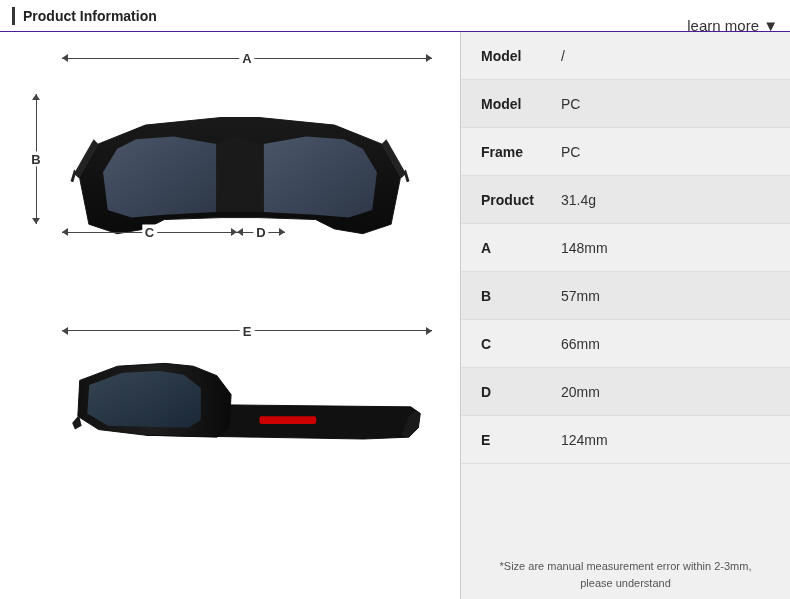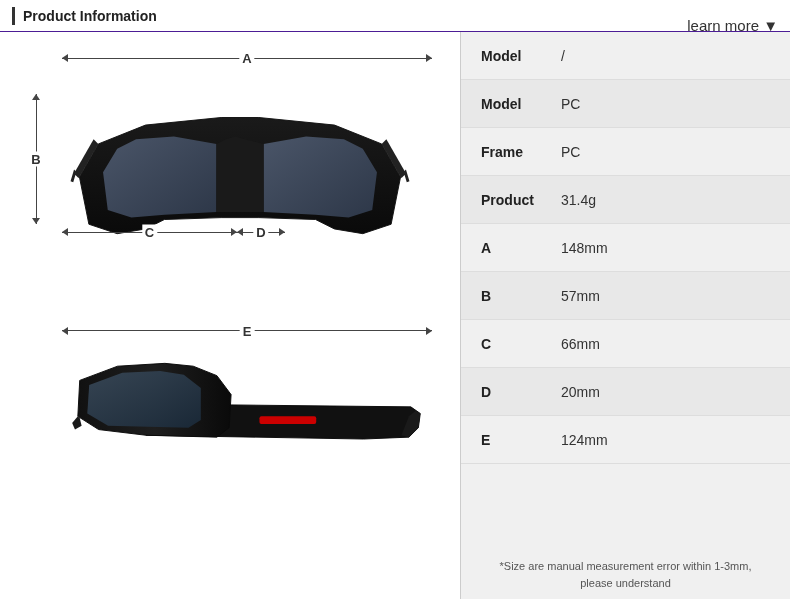--- a/index.html
+++ b/index.html
@@ -369,17 +369,17 @@
   </div>
         <div class="spec-row">
     <span class="spec-key">D</span>
     <span class="spec-value">20mm</span>
   </div>
         <div class="spec-row">
     <span class="spec-key">E</span>
     <span class="spec-value">124mm</span>
   </div>
       </div>
-    <div class="spec-note" id="spec-note-el" style="white-space: pre-line;">*Size are manual measurement error within 1-3mm,
+    <div class="spec-note" id="spec-note-el" style="white-space: pre-line;">*Size are manual measurement error within 2-3mm,
 please understand</div>
   </div>
 
 </div>
 
 </body></html>

